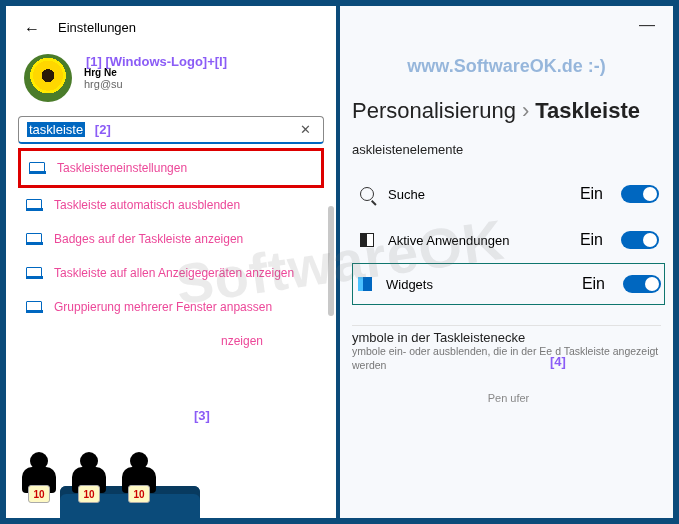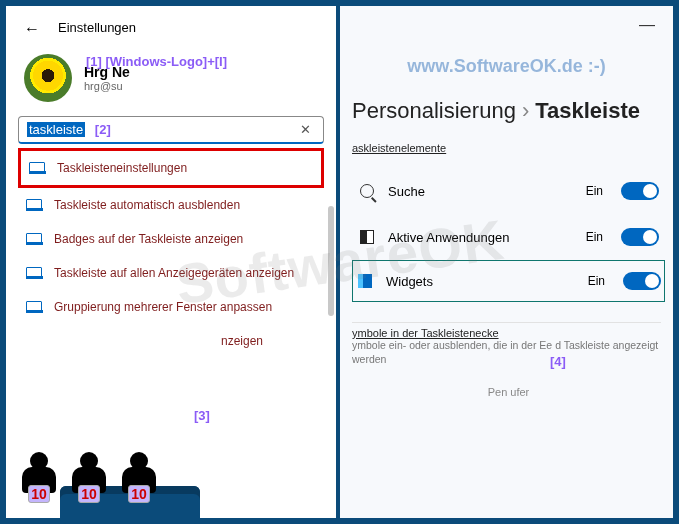--- a/index.html
+++ b/index.html
@@ -9,77 +9,77 @@
     
     .left-panel { width: 330px; background: #fff; position: relative; padding: 12px 0; }
     .header-row { display: flex; align-items: center; padding: 0 18px 8px; gap: 18px; }
     .back-arrow { font-size: 16px; cursor: pointer; }
     .header-title { font-size: 13px; }
     .anno { color: #8b5cf6; font-weight: bold; font-size: 13px; position: absolute; }
     .anno1 { top: 48px; left: 80px; }
     .profile { display: flex; align-items: center; padding: 10px 18px 14px; gap: 12px; }
     .avatar { width: 48px; height: 48px; border-radius: 50%; background: radial-gradient(circle at 50% 45%, #2a1a08 0 18%, #ffd700 18% 42%, #ffea00 42% 50%, #4a7c2a 50% 100%); }
     .profile-text { overflow: hidden; }
-    .profile-name { font-size: 14px; font-weight: 600; white-space: nowrap; }
+    .profile-name { font-size: 10px; font-weight: 600; white-space: nowrap; }
     .profile-email { font-size: 11px; color: #666; white-space: nowrap; }
     
     .search-wrap { padding: 0 12px 4px; position: relative; }
     .search-box { display: flex; align-items: center; border: 1px solid #888; border-bottom: 2px solid #0067c0; border-radius: 4px; padding: 5px 8px; background: #fff; }
     .search-input-text { color: #0067c0; background: #0067c0; color: #fff; padding: 0 2px; font-size: 13px; }
     .search-input-text.sel { background: #0067c0; color: #fff; }
     .search-real { flex: 1; font-size: 13px; color: #0067c0; }
     .search-clear { font-size: 13px; color: #555; cursor: pointer; padding: 0 4px; }
     .anno2 { position: static; display: inline; margin-left: 6px; }
     
     .results { padding: 0 12px; position: relative; }
-    .result-item { display: flex; align-items: center; gap: 12px; padding: 10px 8px; font-size: 12px; color: #7f1d1d; cursor: pointer; }
+    .result-item { display: flex; align-items: center; gap: 12px; padding: 10px 8px; font-size: 12px; color: #ec4899; cursor: pointer; }
     .result-item.hl { border: 3px solid #d00; }
     .result-icon { width: 16px; height: 12px; border: 1.5px solid #0067c0; border-radius: 1px; position: relative; flex-shrink: 0; }
     .result-icon::after { content: ''; position: absolute; bottom: -1px; left: -1.5px; right: -1.5px; height: 3px; background: #0067c0; }
     .anno3 { top: 260px; left: 188px; position: absolute; }
     .scrollbar { position: absolute; right: 2px; top: 200px; width: 6px; height: 110px; background: #c8c8c8; border-radius: 3px; }
     
     
     .right-panel { flex: 1; background: #f7f9fc; position: relative; padding: 14px 0 0 0; overflow: hidden; }
     .min-btn { position: absolute; top: 10px; right: 18px; font-size: 16px; color: #333; }
     .watermark-url { position: absolute; top: 50px; left: 50%; transform: translateX(-50%); font-size: 18px; font-weight: bold; color: rgba(30,100,180,0.45); white-space: nowrap; }
     .breadcrumb { padding: 78px 0 18px 12px; font-size: 22px; color: #222; white-space: nowrap; }
     .breadcrumb .sep { color: #888; margin: 0 6px; }
     .breadcrumb .current { font-weight: 600; }
     
     .section { padding: 0 12px 6px 12px; }
-    .section-title { font-size: 11px; color: #222; text-decoration: underline; }
+    .section-title { font-size: 13px; color: #222; }
     .section-desc { font-size: 10.5px; color: #777; line-height: 1.3; }
     
     .toggle-list { padding: 8px 8px 16px 12px; }
     .toggle-row { display: flex; align-items: center; padding: 14px 6px; gap: 12px; }
     .toggle-row.hl { border: 1px solid #0f766e; padding: 11px 3px; }
     .row-icon { width: 18px; height: 18px; flex-shrink: 0; display: flex; align-items: center; justify-content: center; }
     .row-label { flex: 1; font-size: 13px; }
-    .row-state { font-size: 12px; margin-right: 6px; }
+    .row-state { font-size: 16px; margin-right: 6px; }
     .toggle { width: 38px; height: 18px; background: #0067c0; border-radius: 10px; position: relative; cursor: pointer; }
     .toggle::after { content: ''; position: absolute; right: 2px; top: 2px; width: 14px; height: 14px; background: #fff; border-radius: 50%; }
     .anno4 { position: absolute; top: 348px; left: 210px; }
     
     .icon-search-svg { width: 14px; height: 14px; border: 1.5px solid #333; border-radius: 50%; position: relative; }
     .icon-search-svg::after { content: ''; position: absolute; width: 6px; height: 1.5px; background: #333; bottom: -3px; right: -4px; transform: rotate(45deg); }
     .icon-apps { width: 14px; height: 14px; background: linear-gradient(to right, #222 50%, #fff 50%); border: 1px solid #222; }
     .icon-widgets { width: 14px; height: 14px; background: #0067c0; border-left: 5px solid #4cc2ff; }
     
     .separator { height: 1px; background: #e2e2e2; margin: 4px 12px; }
     
     
     .watermark-big { position: absolute; top: 50%; left: 50%; transform: translate(-50%, -50%) rotate(-8deg); font-size: 56px; font-weight: bold; color: rgba(120,120,120,0.15); pointer-events: none; white-space: nowrap; letter-spacing: 1px; }
     
     
     .figures { position: absolute; bottom: 2px; left: 14px; display: flex; gap: 0; }
     .figure { width: 50px; height: 70px; position: relative; }
     .fig-head { width: 18px; height: 18px; background: #000; border-radius: 50%; margin: 0 auto; }
     .fig-body { width: 34px; height: 26px; background: #000; border-radius: 10px 10px 4px 4px; margin: -3px auto 0; }
-    .fig-sign { width: 22px; height: 18px; background: #c4b5fd; border: 1px solid #aaa; border-radius: 3px; margin: -8px auto 0; position: relative; display: flex; align-items: center; justify-content: center; font-size: 14px; font-weight: bold; color: #c00; }
+    .fig-sign { width: 22px; height: 18px; background: #fef9c3; border: 1px solid #aaa; border-radius: 3px; margin: -8px auto 0; position: relative; display: flex; align-items: center; justify-content: center; font-size: 10px; font-weight: bold; color: #c00; }
     .couch { position: absolute; bottom: 0; left: 60px; width: 140px; height: 38px; background: #0b4b7a; border-radius: 6px; box-shadow: inset 0 8px 0 #083a5f; }
   </style>
 </head>
 <body>
 
 <div class="container">
 
   <div class="left-panel">
     <div class="header-row">
       <span class="back-arrow">←</span>

